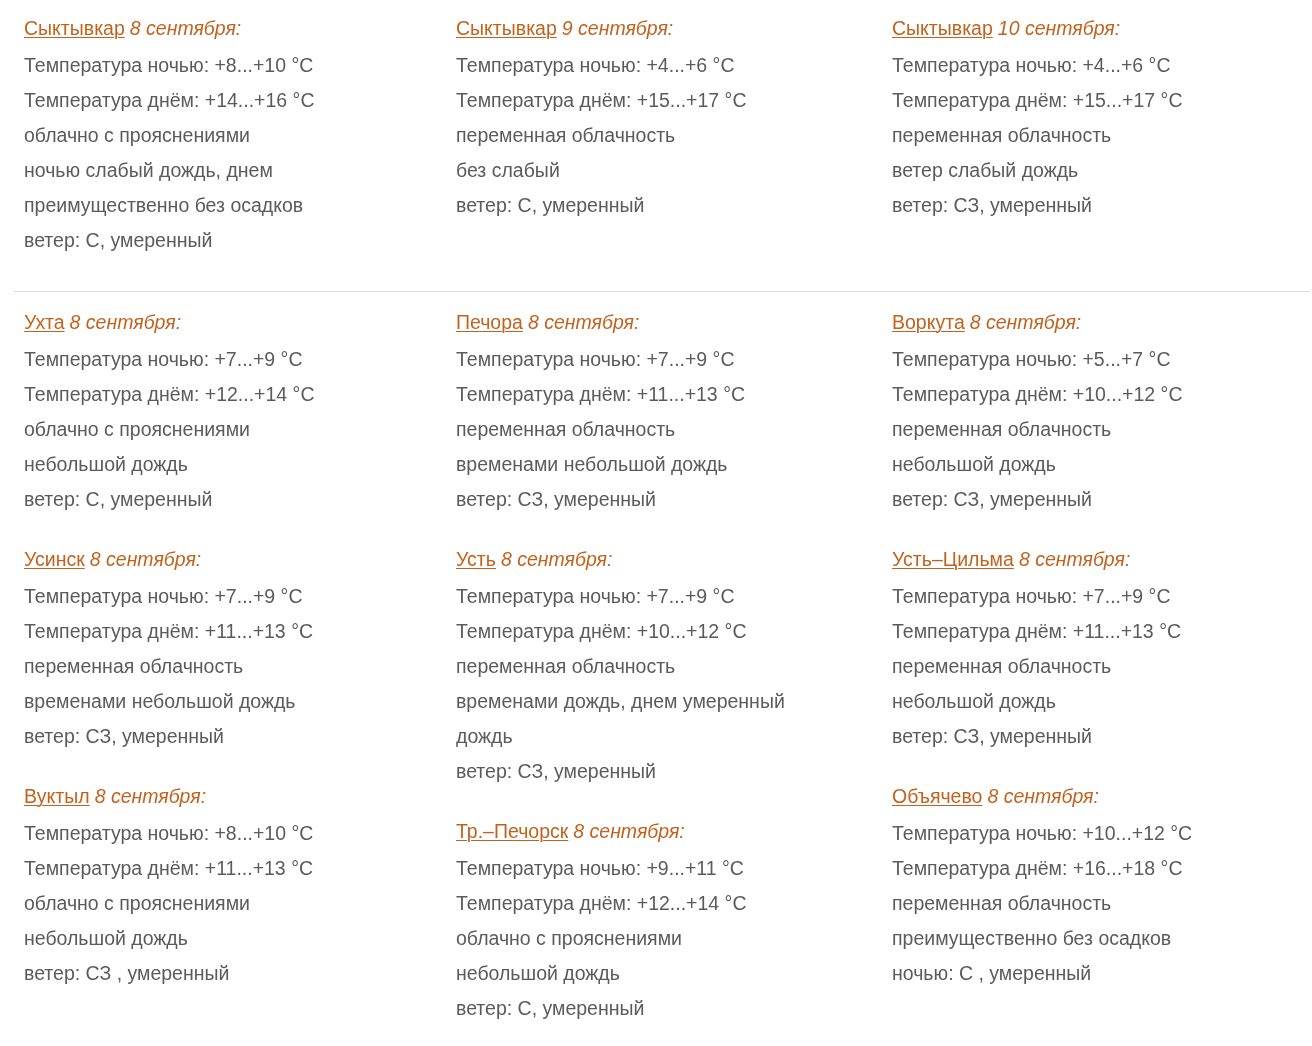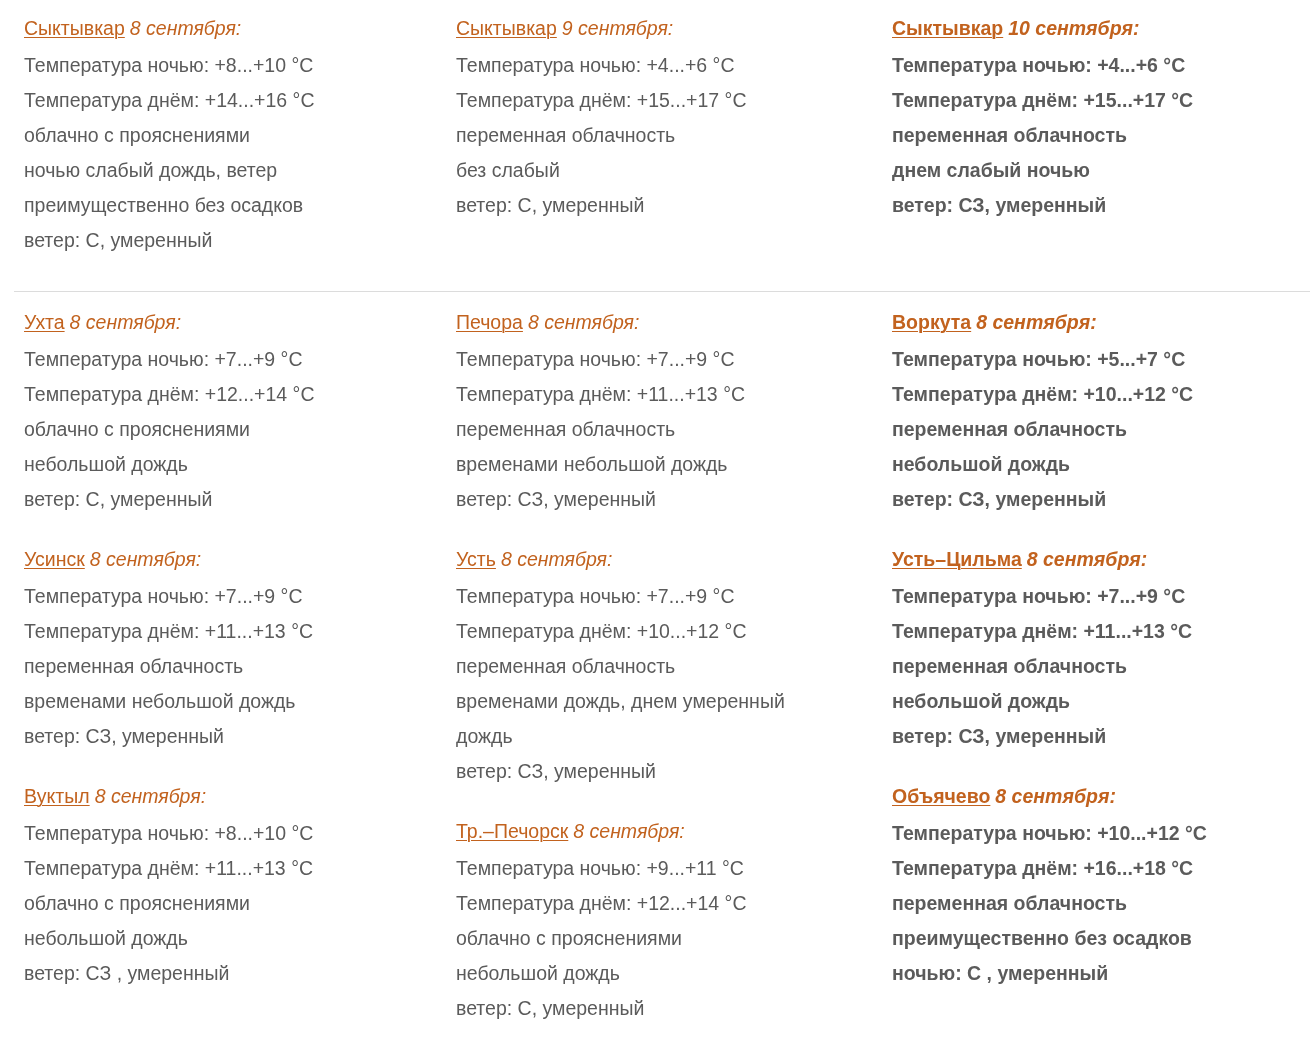--- a/index.html
+++ b/index.html
@@ -56,21 +56,21 @@
     display: flex;
     flex-direction: row;
     align-items: flex-start;
   }
 
   .col {
     box-sizing: border-box;
   }
   .col-1 { width: 436px; padding-left: 24px; }
   .col-2 { width: 433px; padding-left: 20px; }
-  .col-3 { width: 443px; padding-left: 23px; font-weight: bold; }
+  .col-3 { width: 443px; padding-left: 23px; }
 
   
   .fc-block {
     margin: 0 0 26px 0;
     position: relative;
   }
   .fc-block:last-child { margin-bottom: 0; }
 
   .fc-head {
     line-height: 32px;
@@ -107,42 +107,42 @@
 <div class="page">
 
   <div class="section section--top">
     <div class="grid">
       <div class="col col-1" id="top-col-0">
           <div class="fc-block">
             <div class="fc-head"><a class="fc-city">Сыктывкар</a><span class="fc-date">8 сентября:</span></div>
             <div class="fc-line">Температура ночью: +8...+10 °C</div>
             <div class="fc-line">Температура днём: +14...+16 °C</div>
             <div class="fc-line">облачно с прояснениями</div>
-            <div class="fc-line">ночью слабый дождь, ветер</div>
+            <div class="fc-line">ночью слабый дождь, днем</div>
             <div class="fc-line">преимущественно без осадков</div>
             <div class="fc-line">ветер: С, умеренный</div>
           </div>
         </div>
       <div class="col col-2" id="top-col-1">
           <div class="fc-block">
             <div class="fc-head"><a class="fc-city">Сыктывкар</a><span class="fc-date">9 сентября:</span></div>
             <div class="fc-line">Температура ночью: +4...+6 °C</div>
             <div class="fc-line">Температура днём: +15...+17 °C</div>
             <div class="fc-line">переменная облачность</div>
             <div class="fc-line">без слабый</div>
             <div class="fc-line">ветер: С, умеренный</div>
           </div>
         </div>
       <div class="col col-3" id="top-col-2">
           <div class="fc-block">
             <div class="fc-head"><a class="fc-city">Сыктывкар</a><span class="fc-date">10 сентября:</span></div>
             <div class="fc-line">Температура ночью: +4...+6 °C</div>
             <div class="fc-line">Температура днём: +15...+17 °C</div>
             <div class="fc-line">переменная облачность</div>
-            <div class="fc-line">днем слабый ночью</div>
+            <div class="fc-line">ветер слабый дождь</div>
             <div class="fc-line">ветер: СЗ, умеренный</div>
           </div>
         </div>
     </div>
   </div>
 
   <div class="hrule"></div>
 
   <div class="section section--bottom">
 

